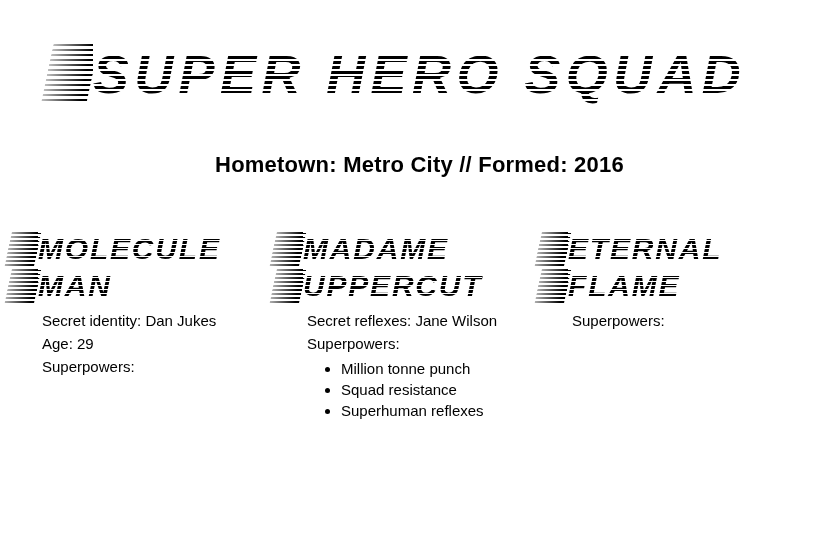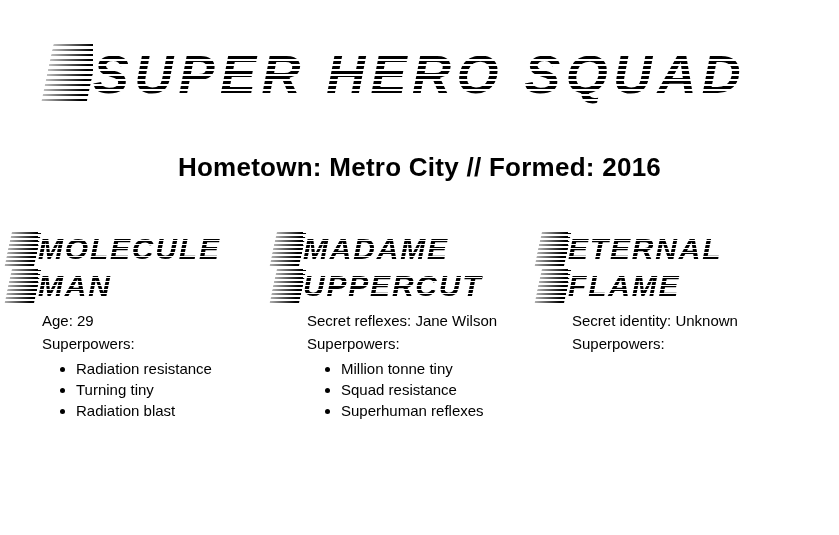--- a/index.html
+++ b/index.html
@@ -89,21 +89,21 @@
     transform: skewX(-12deg);
   }
 
   
   #subtitle {
     position: absolute;
     left: 0;
     right: 0;
     top: 152px;
     text-align: center;
-    font-size: 26px;
+    font-size: 22px;
     font-weight: bold;
     letter-spacing: 0.01em;
   }
 
   
   #roster {
     position: absolute;
     left: 38px;
     top: 232px;
     right: 10px;
@@ -180,47 +180,42 @@
 
 <div id="subtitle">Hometown: Metro City // Formed: 2016</div>
 
 <div id="roster">
     <div class="hero">
       <h2 class="hero-name">
         <span class="name-line"><span class="speed"><span class="trail"></span><span>Molecule</span><span class="stripes"></span></span></span>
         <span class="name-line"><span class="speed"><span class="trail"></span><span>Man</span><span class="stripes"></span></span></span>
       </h2>
       <div class="hero-body">
+        <p class="hero-line">Secret identity: Dan Jukes</p>
         <p class="hero-line">Age: 29</p>
         <p class="hero-line">Superpowers:</p>
-        <ul class="power-list">
-          <li>Radiation resistance</li>
-          <li>Turning tiny</li>
-          <li>Radiation blast</li>
-        </ul>
       </div>
     </div>
     <div class="hero">
       <h2 class="hero-name">
         <span class="name-line"><span class="speed"><span class="trail"></span><span>Madame</span><span class="stripes"></span></span></span>
         <span class="name-line"><span class="speed"><span class="trail"></span><span>Uppercut</span><span class="stripes"></span></span></span>
       </h2>
       <div class="hero-body">
         <p class="hero-line">Secret reflexes: Jane Wilson</p>
         <p class="hero-line">Superpowers:</p>
         <ul class="power-list">
-          <li>Million tonne tiny</li>
+          <li>Million tonne punch</li>
           <li>Squad resistance</li>
           <li>Superhuman reflexes</li>
         </ul>
       </div>
     </div>
     <div class="hero">
       <h2 class="hero-name">
         <span class="name-line"><span class="speed"><span class="trail"></span><span>Eternal</span><span class="stripes"></span></span></span>
         <span class="name-line"><span class="speed"><span class="trail"></span><span>Flame</span><span class="stripes"></span></span></span>
       </h2>
       <div class="hero-body">
-        <p class="hero-line">Secret identity: Unknown</p>
         <p class="hero-line">Superpowers:</p>
       </div>
     </div>
   </div>
 
 </body></html>

